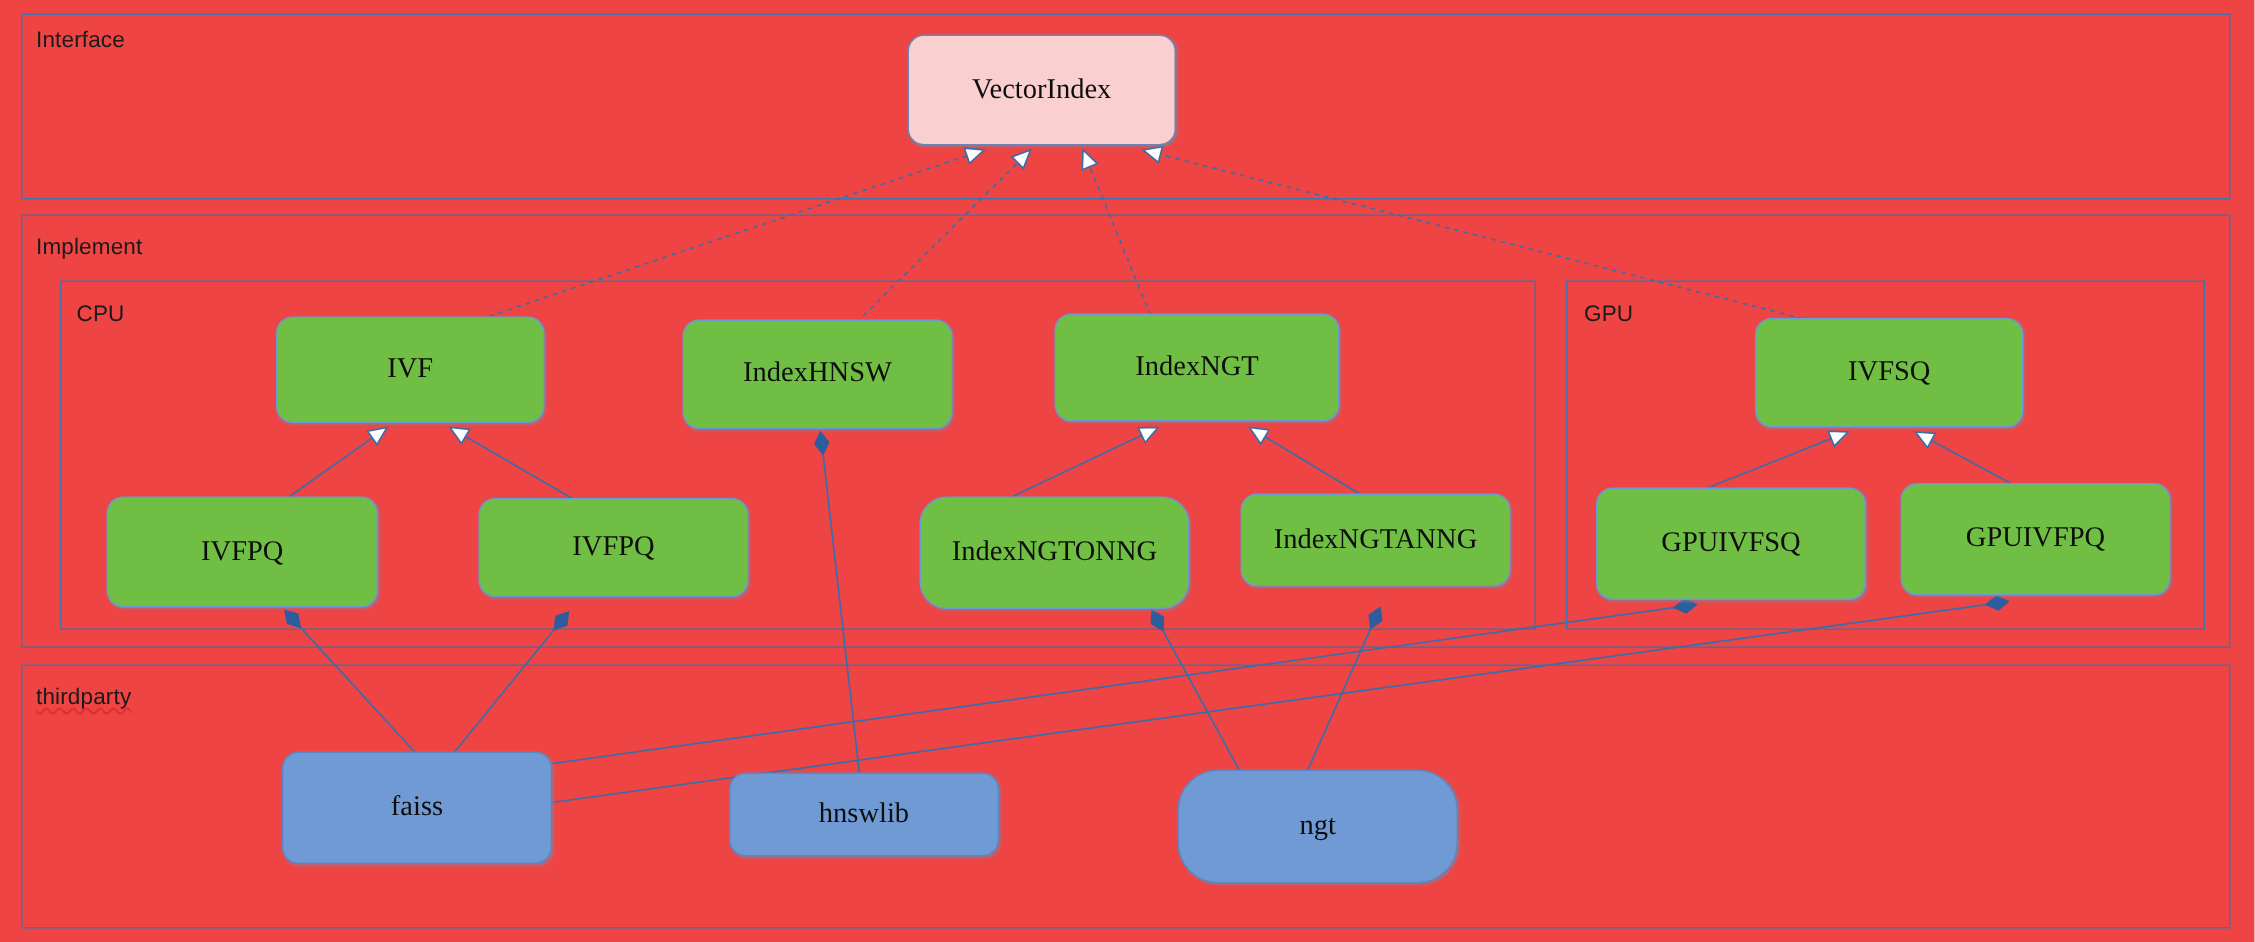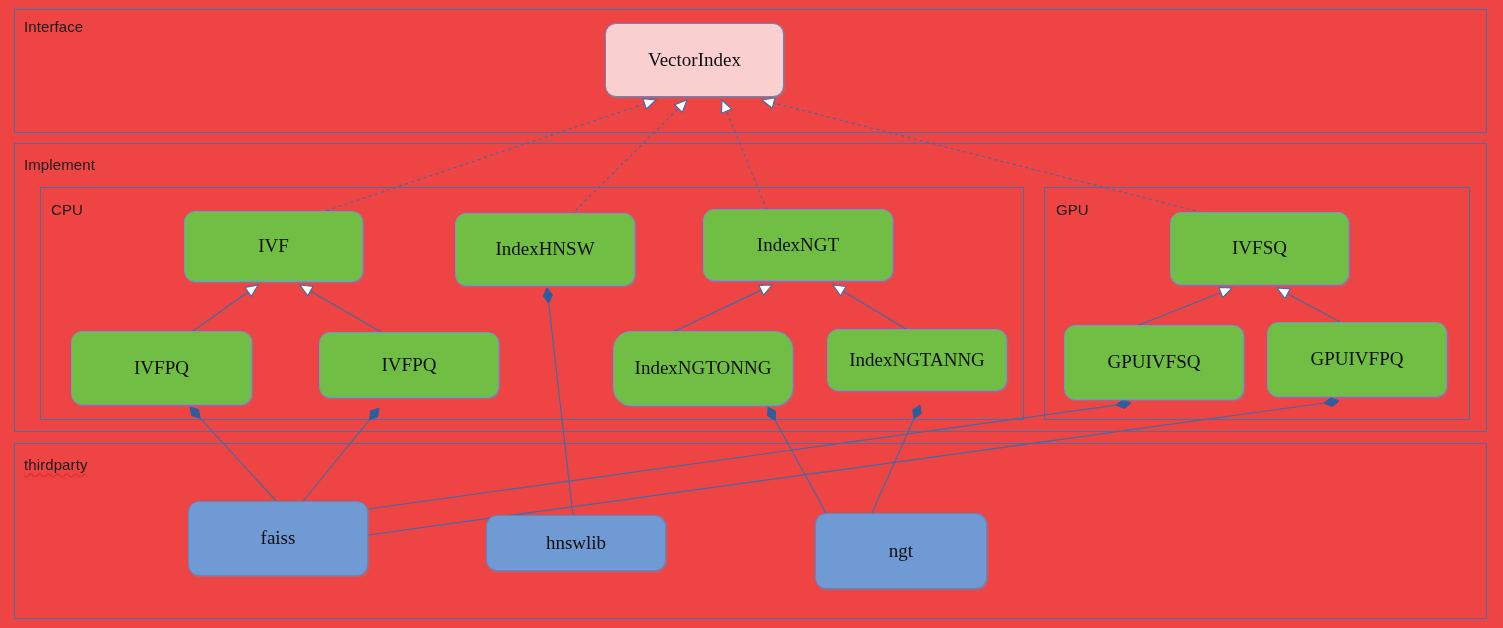--- a/index.html
+++ b/index.html
@@ -164,15 +164,15 @@
       <div class="node impl" style="left: 703px; top: 209px; width: 190px; height: 72px;">IndexNGT</div>
       <div class="node impl" style="left: 1170px; top: 212px; width: 179px; height: 73px;">IVFSQ</div>
       <div class="node impl" style="left: 71px; top: 331px; width: 181px; height: 74px;">IVFPQ</div>
       <div class="node impl" style="left: 291px; top: 332px; width: 180px; height: 66px; margin-left: 28px;">IVFPQ</div>
       <div class="node impl" style="left: 613px; top: 331px; width: 180px; height: 75px; border-radius: 18px;">IndexNGTONNG</div>
       <div class="node impl" style="left: 827px; top: 329px; width: 180px; height: 62px;">IndexNGTANNG</div>
       <div class="node impl" style="left: 1064px; top: 325px; width: 180px; height: 75px;">GPUIVFSQ</div>
       <div class="node impl" style="left: 1267px; top: 322px; width: 180px; height: 75px;">GPUIVFPQ</div>
       <div class="node thirdp" style="left: 188px; top: 501px; width: 180px; height: 75px;">faiss</div>
       <div class="node thirdp" style="left: 486px; top: 515px; width: 180px; height: 56px;">hnswlib</div>
-      <div class="node thirdp" style="left: 815px; top: 513px; width: 172px; height: 76px;">ngt</div>
+      <div class="node thirdp" style="left: 785px; top: 513px; width: 187px; height: 76px; border-radius: 27px;">ngt</div>
     </div>
 </div>
 
 </body></html>

